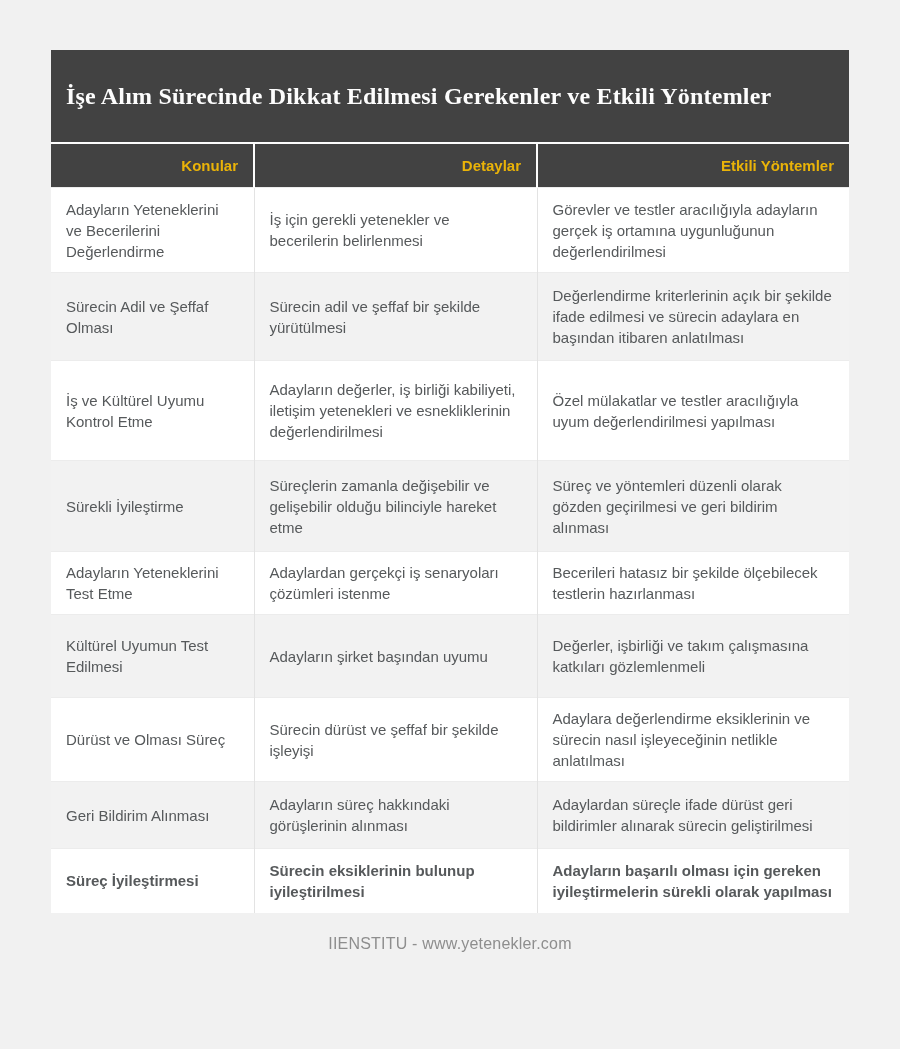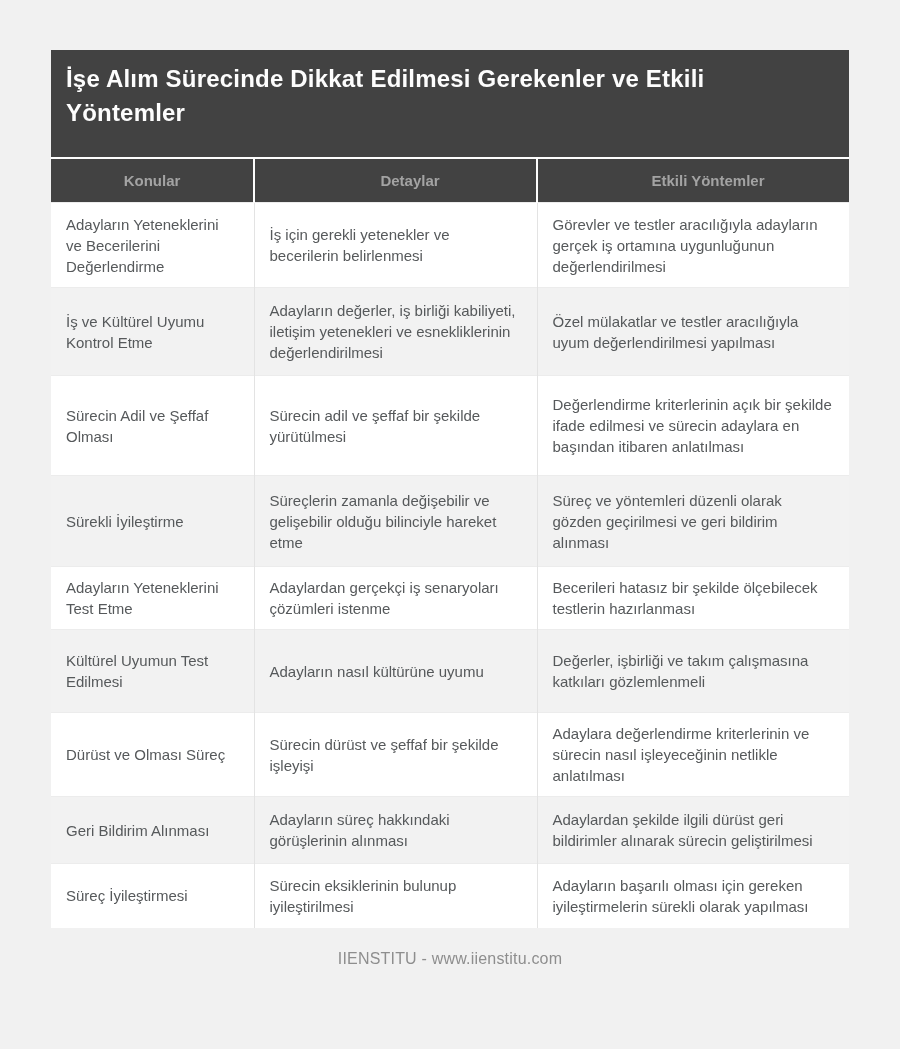--- a/index.html
+++ b/index.html
@@ -16,47 +16,48 @@
     overflow: hidden;
   }
   .card {
     width: 798px;
     margin: 0 auto;
     padding-top: 50px;
   }
   .title-block {
     background: #424242;
     color: #fdfdfd;
-    padding: 11px 50px 26px 15px;
+    padding: 11px 50px 11px 15px;
     min-height: 70px;
     display: flex;
     align-items: center;
+    font-family: Liberation Serif, serif;
   }
   .title-block h1 {
     margin: 0;
     font-size: 24px;
     line-height: 1.42;
     font-weight: bold;
     letter-spacing: 0.2px;
   }
   table.data-table {
     width: 798px;
     border-collapse: collapse;
     table-layout: fixed;
     background: #ffffff;
   }
   col.c1 { width: 203px; }
   col.c2 { width: 283px; }
   col.c3 { width: 312px; }
   thead th {
     background: #424242;
-    color: #a3a3a3;
+    color: #eab308;
     font-size: 15px;
     font-weight: bold;
-    text-align: center;
+    text-align: right;
     height: 43px;
     padding: 0 15px;
     vertical-align: middle;
     border-top: 2px solid #fdfdfd;
   }
   thead th + th {
     border-left: 2px solid #fdfdfd;
     padding-left: 44px;
   }
   tbody td {
@@ -73,21 +74,21 @@
   tbody tr:nth-child(odd)  { background: #ffffff; }
   tbody tr:nth-child(even) { background: #f2f2f2; }
   tbody tr:nth-child(1)  { height: 85px; margin-top: 34px; }
   tbody tr:nth-child(2)  { height: 88px; }
   tbody tr:nth-child(3)  { height: 100px; }
   tbody tr:nth-child(4)  { height: 91px; }
   tbody tr:nth-child(5)  { height: 62px; margin-left: 32px; }
   tbody tr:nth-child(6)  { height: 83px; }
   tbody tr:nth-child(7)  { height: 82px; }
   tbody tr:nth-child(8)  { height: 67px; }
-  tbody tr:nth-child(9)  { height: 64px; }
+  tbody tr:nth-child(9)  { height: 64px; font-weight: bold; }
   tbody tr:nth-child(10) { height: 65px; }
   .footer {
     margin-top: 22px;
     text-align: center;
     font-size: 16px;
     color: #8e8e8e;
     letter-spacing: 0.2px;
   }
 </style>
 </head>
@@ -113,58 +114,58 @@
           <th>Etkili Yöntemler</th>
         </tr>
       </thead>
       <tbody id="table-body">
           <tr>
             <td>Adayların Yeteneklerini ve Becerilerini Değerlendirme</td>
             <td>İş için gerekli yetenekler ve becerilerin belirlenmesi</td>
             <td>Görevler ve testler aracılığıyla adayların gerçek iş ortamına uygunluğunun değerlendirilmesi</td>
           </tr>
           <tr>
+            <td>Sürecin Adil ve Şeffaf Olması</td>
+            <td>Sürecin adil ve şeffaf bir şekilde yürütülmesi</td>
+            <td>Değerlendirme kriterlerinin açık bir şekilde ifade edilmesi ve sürecin adaylara en başından itibaren anlatılması</td>
+          </tr>
+          <tr>
             <td>İş ve Kültürel Uyumu Kontrol Etme</td>
             <td>Adayların değerler, iş birliği kabiliyeti, iletişim yetenekleri ve esnekliklerinin değerlendirilmesi</td>
             <td>Özel mülakatlar ve testler aracılığıyla uyum değerlendirilmesi yapılması</td>
-          </tr>
-          <tr>
-            <td>Sürecin Adil ve Şeffaf Olması</td>
-            <td>Sürecin adil ve şeffaf bir şekilde yürütülmesi</td>
-            <td>Değerlendirme kriterlerinin açık bir şekilde ifade edilmesi ve sürecin adaylara en başından itibaren anlatılması</td>
           </tr>
           <tr>
             <td>Sürekli İyileştirme</td>
             <td>Süreçlerin zamanla değişebilir ve gelişebilir olduğu bilinciyle hareket etme</td>
             <td>Süreç ve yöntemleri düzenli olarak gözden geçirilmesi ve geri bildirim alınması</td>
           </tr>
           <tr>
             <td>Adayların Yeteneklerini Test Etme</td>
             <td>Adaylardan gerçekçi iş senaryoları çözümleri istenme</td>
             <td>Becerileri hatasız bir şekilde ölçebilecek testlerin hazırlanması</td>
           </tr>
           <tr>
             <td>Kültürel Uyumun Test Edilmesi</td>
-            <td>Adayların nasıl kültürüne uyumu</td>
+            <td>Adayların şirket başından uyumu</td>
             <td>Değerler, işbirliği ve takım çalışmasına katkıları gözlemlenmeli</td>
           </tr>
           <tr>
             <td>Dürüst ve Olması Süreç</td>
             <td>Sürecin dürüst ve şeffaf bir şekilde işleyişi</td>
-            <td>Adaylara değerlendirme kriterlerinin ve sürecin nasıl işleyeceğinin netlikle anlatılması</td>
+            <td>Adaylara değerlendirme eksiklerinin ve sürecin nasıl işleyeceğinin netlikle anlatılması</td>
           </tr>
           <tr>
             <td>Geri Bildirim Alınması</td>
             <td>Adayların süreç hakkındaki görüşlerinin alınması</td>
-            <td>Adaylardan şekilde ilgili dürüst geri bildirimler alınarak sürecin geliştirilmesi</td>
+            <td>Adaylardan süreçle ifade dürüst geri bildirimler alınarak sürecin geliştirilmesi</td>
           </tr>
           <tr>
             <td>Süreç İyileştirmesi</td>
             <td>Sürecin eksiklerinin bulunup iyileştirilmesi</td>
             <td>Adayların başarılı olması için gereken iyileştirmelerin sürekli olarak yapılması</td>
           </tr>
         </tbody>
     </table>
 
-    <div class="footer">IIENSTITU - www.iienstitu.com</div>
+    <div class="footer">IIENSTITU - www.yetenekler.com</div>
 
   </div>
 </div>
 
 </body></html>

